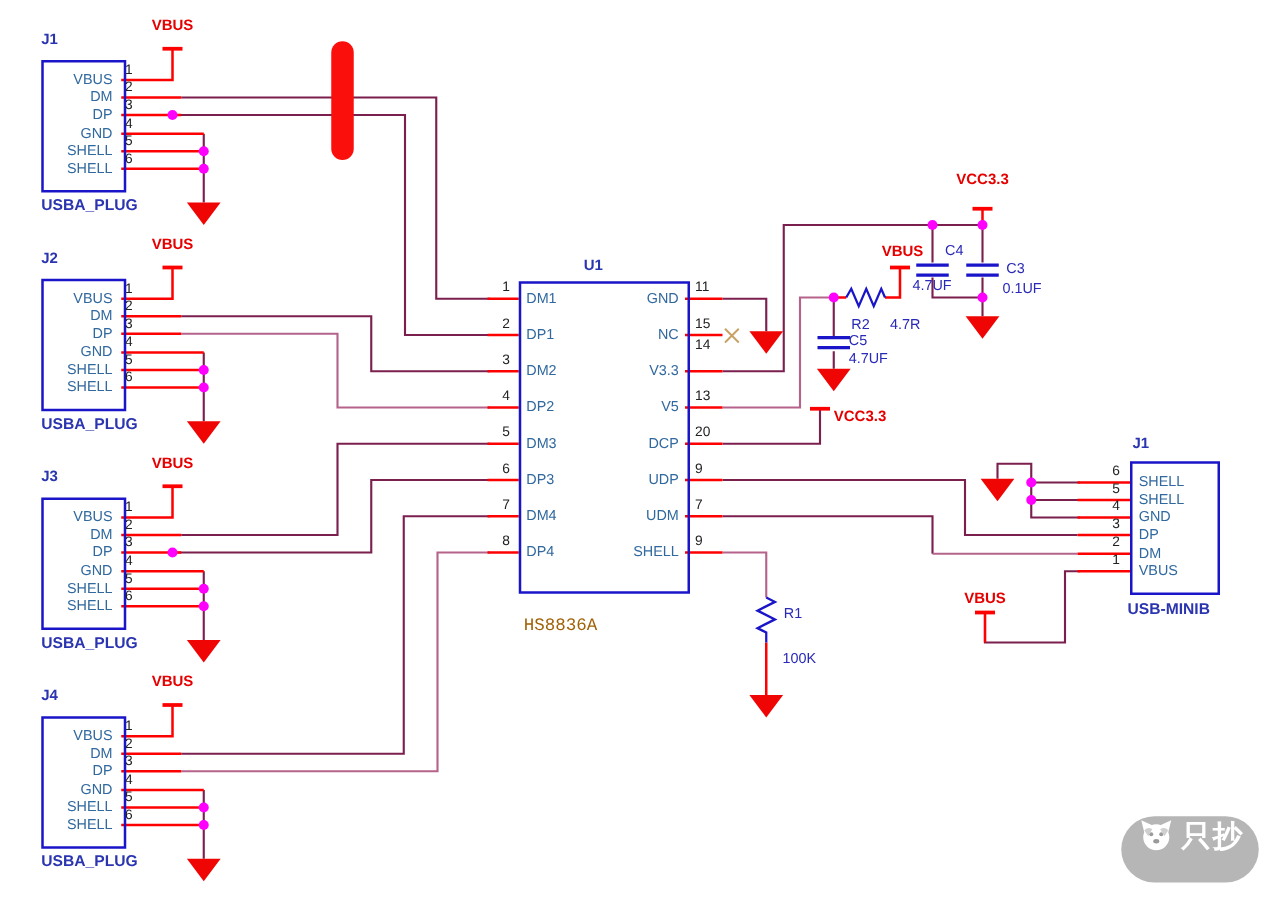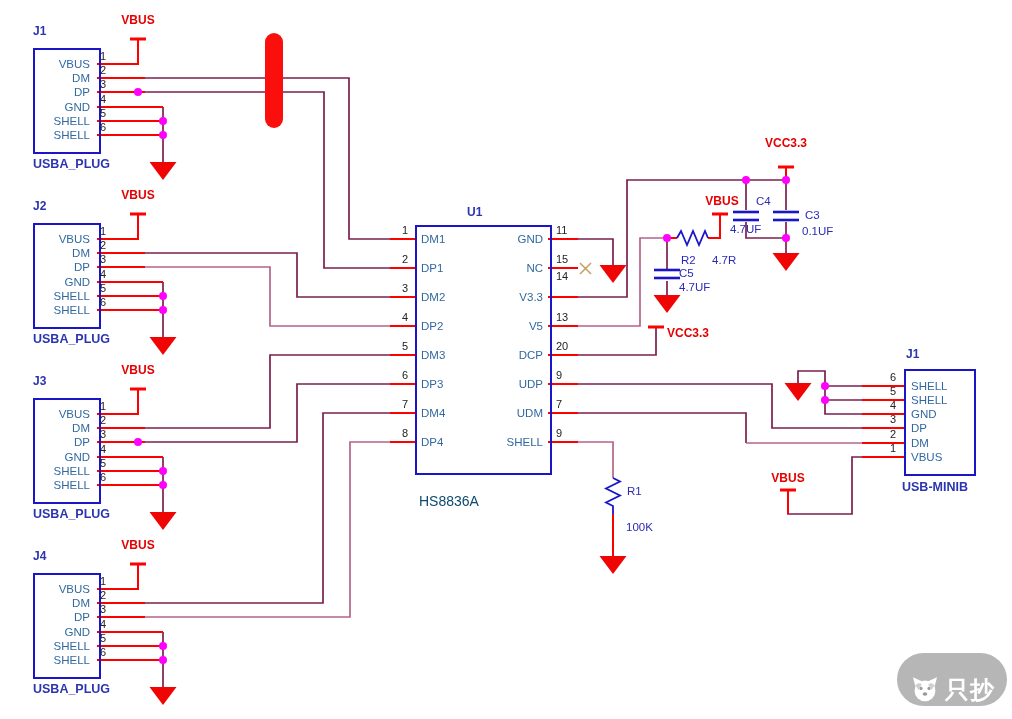--- a/index.html
+++ b/index.html
@@ -6,25 +6,25 @@
   #canvas{position:relative;width:1012px;height:719px;background:#fff;overflow:hidden;
           font-family:"Liberation Sans",sans-serif;}
   #canvas svg.layer{position:absolute;left:0;top:0;}
   .t{position:absolute;white-space:nowrap;line-height:1.1;}
   .num{font-size:11px;color:#222;}
   .pname{font-size:11.5px;color:#31699f;}
   .ref{font-size:12px;font-weight:600;color:#2b35b0;}
   .ptype{font-size:12.5px;font-weight:600;color:#2b35b0;}
   .pow{font-size:12px;font-weight:700;color:#e60000;text-align:center;}
   .cl{font-size:11.5px;color:#2a2ab8;}
-  .part{font-size:14px;color:#0c4a6e;font-family:Liberation Sans, sans-serif;}
+  .part{font-size:14px;color:#a16207;font-family:Liberation Mono, monospace;}
   .box{position:absolute;border:2px solid #1a15c8;background:transparent;}
   .ra{text-align:right;}
   #watermark{position:absolute;left:897px;top:653px;width:110px;height:53px;background:#b6b6b6;
-             border-radius:28px;display:flex;align-items:flex-end;justify-content:center;gap:4px;}
+             border-radius:28px;display:flex;align-items:flex-start;justify-content:center;gap:4px;}
   #watermark .wm-text{color:#fff;font-size:24px;font-weight:700;letter-spacing:1px;}
 </style>
 </head>
 <body>
 
 <div id="canvas">
 
   <svg class="layer" width="1012" height="719">
 
     <g fill="none" stroke="#7b1f4e" stroke-width="1.7">

